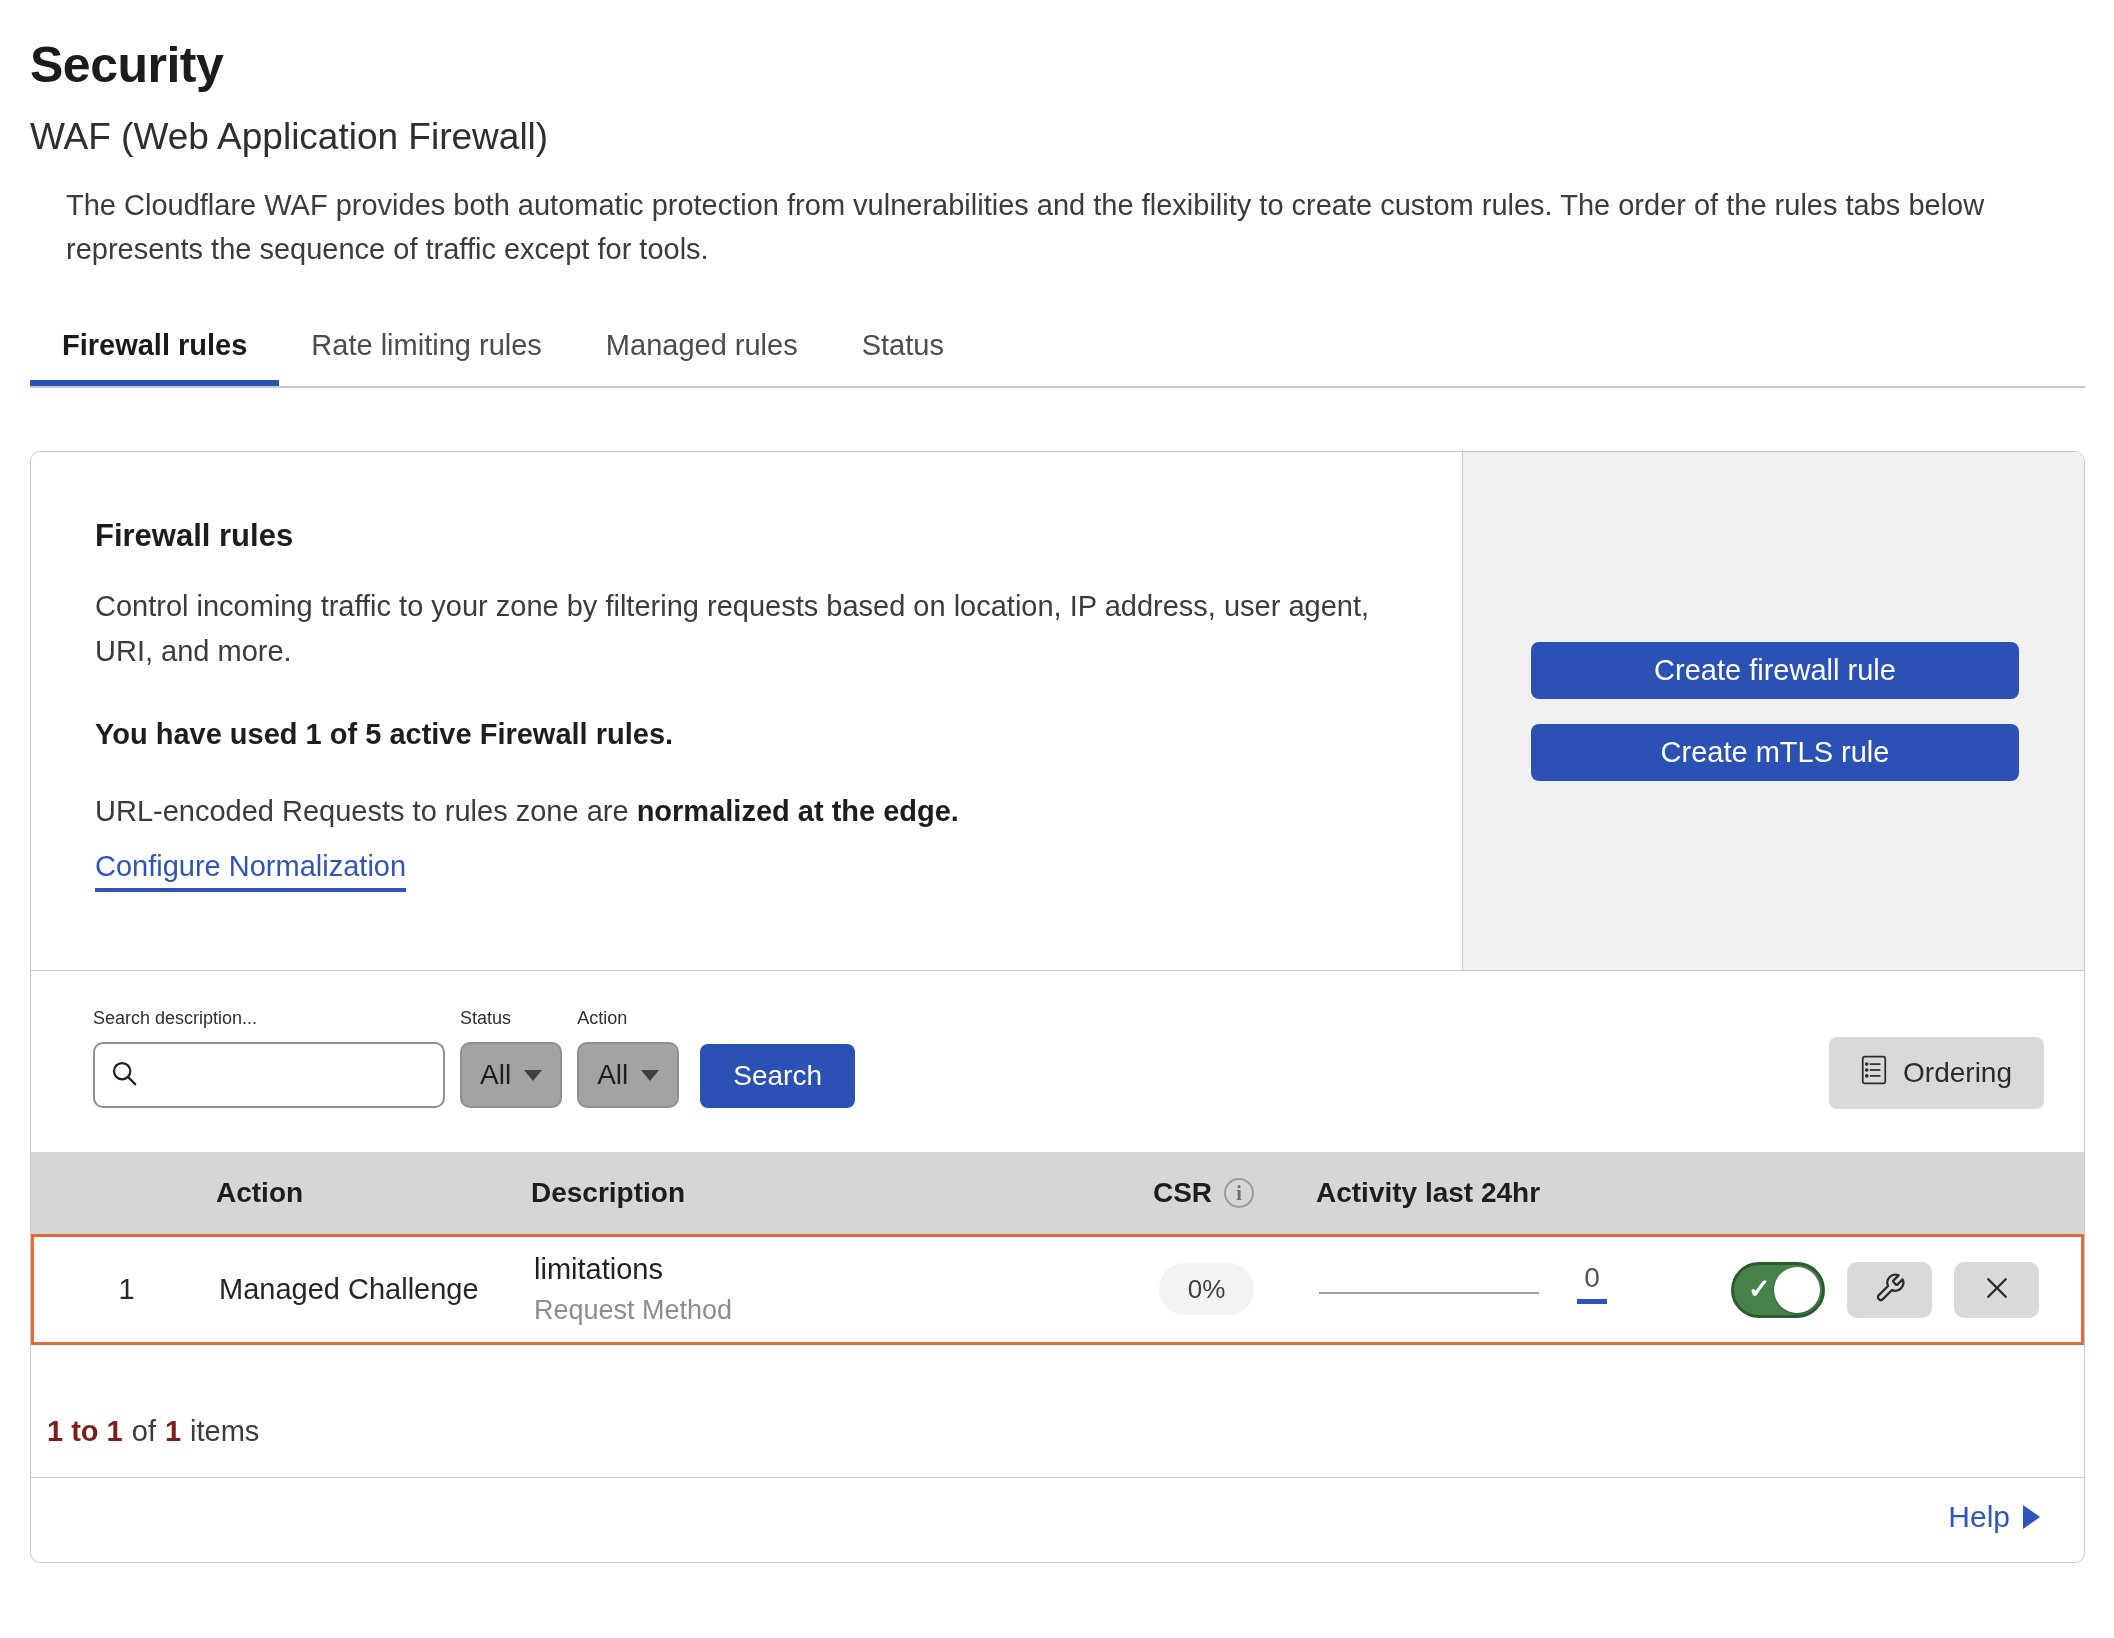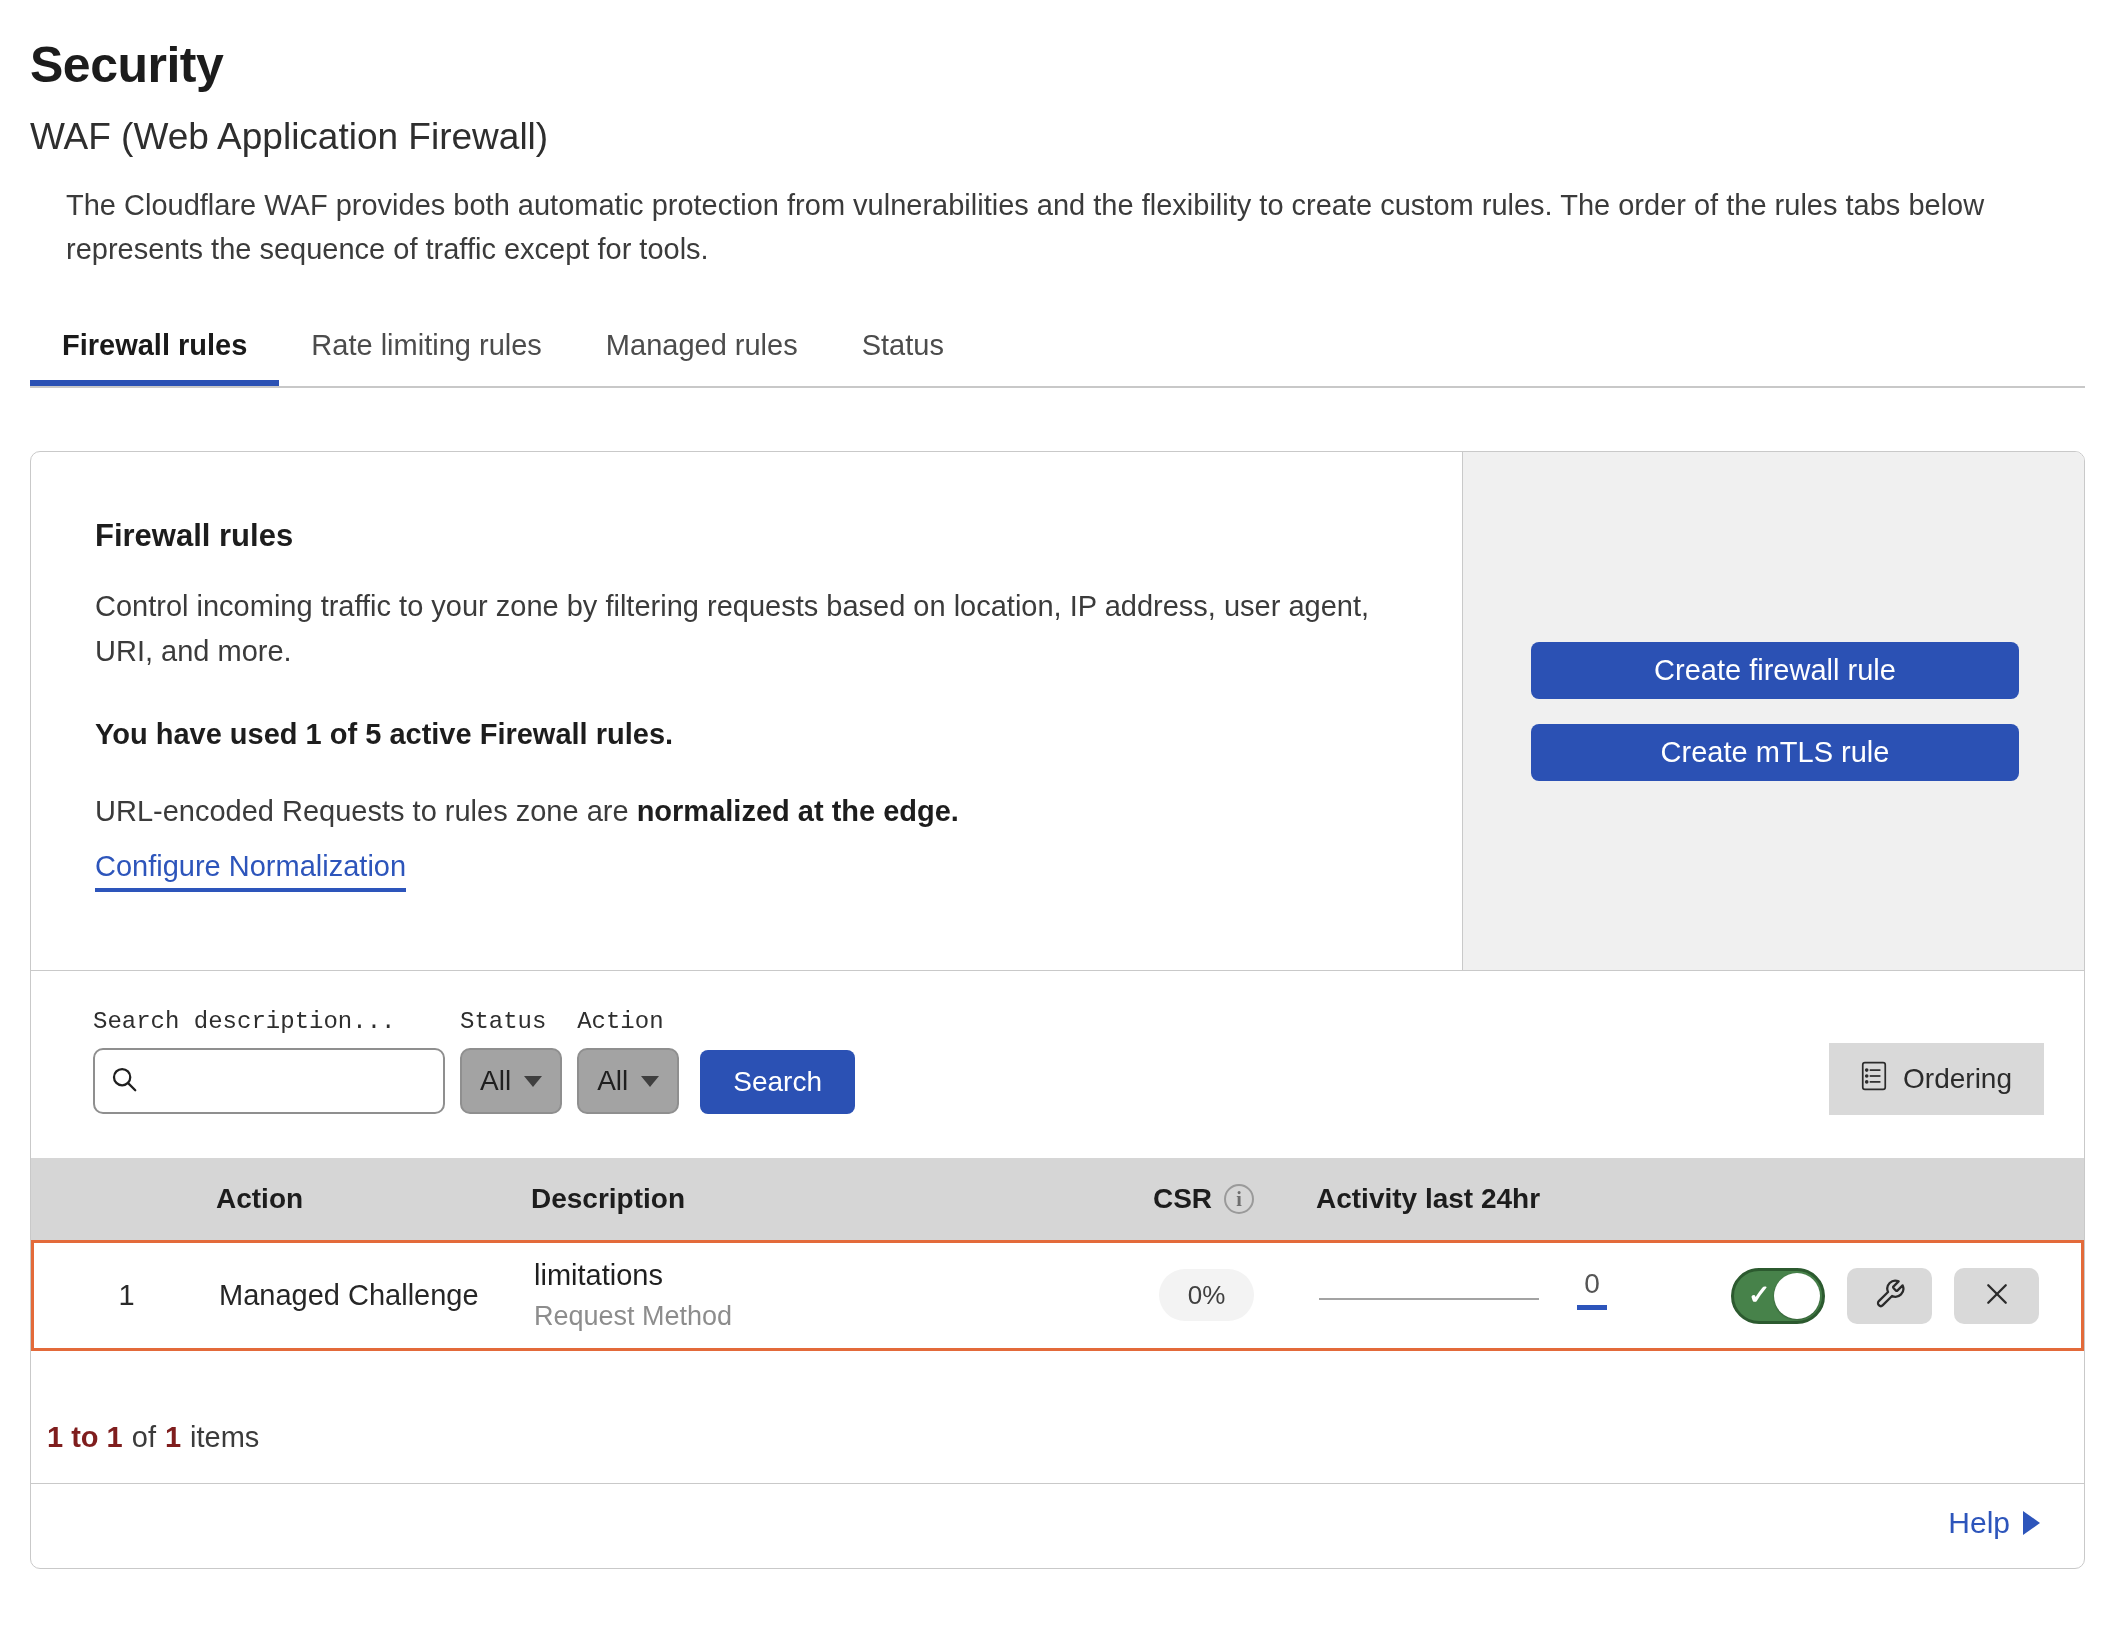--- a/index.html
+++ b/index.html
@@ -37,31 +37,31 @@
 
   .actions-panel { width: 622px; background: #f0f0f0; border-left: 1px solid #c9c9c9;
                    display: flex; flex-direction: column; justify-content: center; gap: 25px; padding: 0 65px 0 68px; }
   .btn-primary { height: 57px; border: none; border-radius: 8px; background: var(--accent-blue, #2b51b4);
                  color: #fff; font-size: 29px; font-family: inherit; cursor: pointer; }
 
   
   .filter-section { position: relative; padding: 37px 44px 44px 62px; }
   .filter-groups { display: flex; gap: 15px; align-items: flex-end; }
   .fgroup { display: flex; flex-direction: column; gap: 13px; }
-  .flabel { font-size: 24px; color: #2e2e2e; font-family: Liberation Mono, monospace; }
+  .flabel { font-size: 18px; color: #2e2e2e; }
   .search-box { width: 352px; height: 66px; border: 2px solid #8f8f8f; border-radius: 10px;
                 display: flex; align-items: center; gap: 10px; padding: 0 14px; background: #fff; }
   .search-box input { border: none; outline: none; flex: 1; font-size: 27px; font-family: inherit; min-width: 0; background: transparent; }
   .select { height: 66px; border: 2px solid #8f8f8f; border-radius: 10px; background: #a3a3a3;
             display: inline-flex; align-items: center; gap: 13px; padding: 0 18px; font-size: 28px; color: #1f1f1f; cursor: pointer; }
   .caret { width: 0; height: 0; border-left: 9px solid transparent; border-right: 9px solid transparent; border-top: 11px solid #3f3f3f; }
   .search-btn { height: 64px; padding: 0 33px; margin-left: 6px; background: var(--accent-blue, #2b51b4); color: #fff;
                 border: none; border-radius: 8px; font-size: 28px; font-family: inherit; cursor: pointer; }
   .ordering-btn { position: absolute; right: 40px; bottom: 43px; height: 72px; padding: 0 32px;
-                  background: #d9d9d9; border: none; border-radius: 0; font-size: 28px; color: #2b2b2b;
+                  background: #d9d9d9; border: none; border-radius: 8px; font-size: 28px; color: #2b2b2b;
                   font-family: inherit; display: flex; align-items: center; gap: 16px; cursor: pointer; }
 
   
   .thead, .trow { display: grid; grid-template-columns: 185px 315px 560px 225px 355px 1fr; align-items: center; }
   .thead { background: #d6d6d6; height: 82px; font-weight: 700; font-size: 28px; color: #1d1d1d; }
   .th-csr { justify-self: center; display: flex; align-items: center; gap: 12px; }
   .info-icon { width: 30px; height: 30px; border: 2px solid #9a9a9a; border-radius: 50%;
                display: inline-flex; align-items: center; justify-content: center;
                font-size: 20px; color: #6e6e6e; font-family: "Liberation Serif", serif; cursor: pointer; }
   .info-icon::before { content: "i"; }

